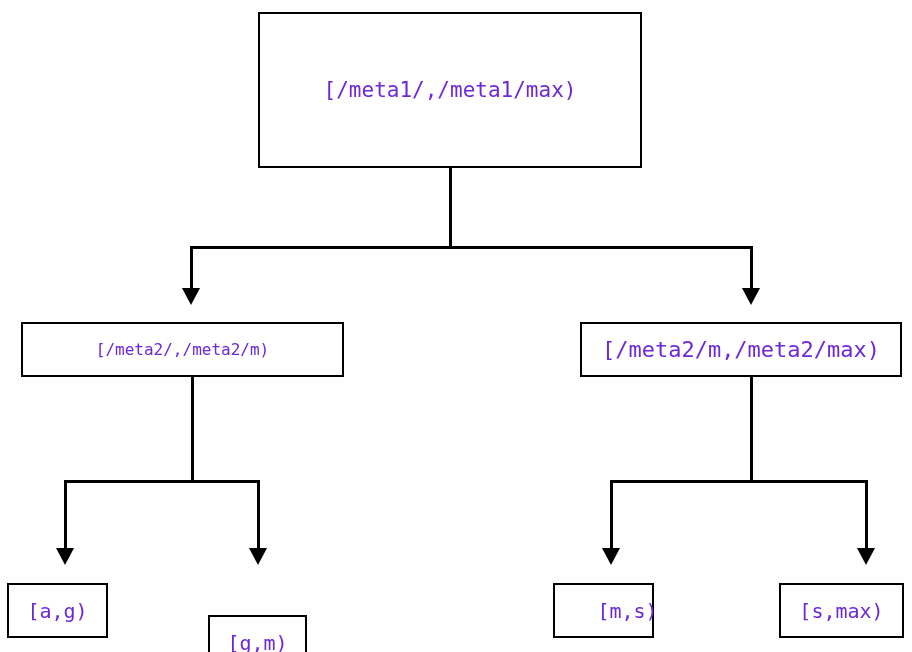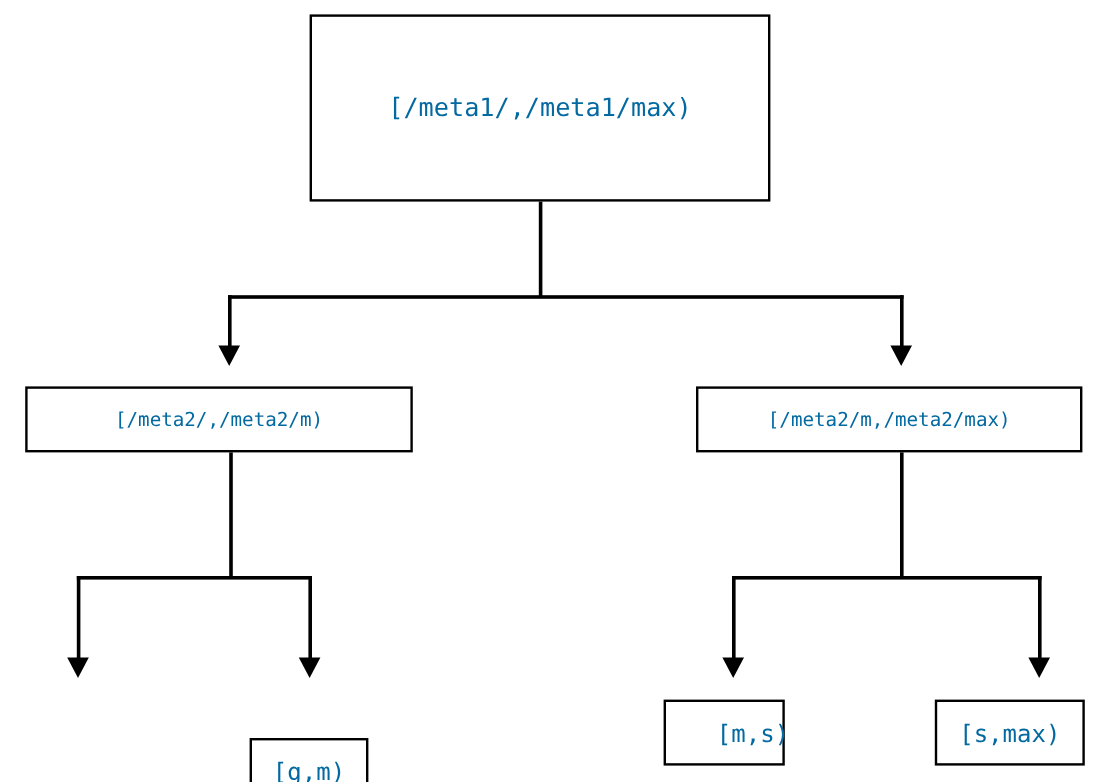--- a/index.html
+++ b/index.html
@@ -18,21 +18,21 @@
     overflow: hidden;
   }
   .node {
     position: absolute;
     box-sizing: border-box;
     border: 2px solid #000000;
     background: #ffffff;
     display: flex;
     align-items: center;
     justify-content: center;
-    color: #0369a1;
+    color: #6d28d9;
     font-family: "DejaVu Sans Mono", monospace;
     white-space: pre;
   }
   .node-root {
     left: 258px;
     top: 12px;
     width: 384px;
     height: 156px;
     font-size: 21px;
   }
@@ -41,21 +41,21 @@
     top: 322px;
     width: 323px;
     height: 55px;
     font-size: 16px;
   }
   .node-mid-right {
     left: 580px;
     top: 322px;
     width: 322px;
     height: 55px;
-    font-size: 16px;
+    font-size: 22px;
   }
   .node-leaf {
     top: 583px;
     height: 55px;
     font-size: 20px;
   }
   .leaf-ag   { left: 7px;   width: 101px; }
   .leaf-gm   { left: 208px; width: 99px; margin-top: 32px;  }
   .leaf-ms   { left: 553px; width: 101px; padding-left: 48px; }
   .leaf-smax { left: 779px; width: 125px; }
@@ -114,20 +114,23 @@
   <div class="edge-v" style="left:257px; top:480px; height:70px;"></div>
   <div class="arrowhead" style="left:249px; top:548px;"></div>
 
   <div class="edge-v" style="left:750px; top:377px; height:105px;"></div>
   <div class="edge-h" style="left:610px; top:480px; width:258px;"></div>
   <div class="edge-v" style="left:610px; top:480px; height:70px;"></div>
   <div class="arrowhead" style="left:602px; top:548px;"></div>
   <div class="edge-v" style="left:865px; top:480px; height:70px;"></div>
   <div class="arrowhead" style="left:857px; top:548px;"></div>
 
+  <div class="node node-leaf leaf-ag">
+    <span>[a,g)</span>
+  </div>
 
   <div class="node node-leaf leaf-gm">
     <span>[g,m)</span>
   </div>
 
   <div class="node node-leaf leaf-ms">
     <span>[m,s)</span>
   </div>
 
   <div class="node node-leaf leaf-smax">

